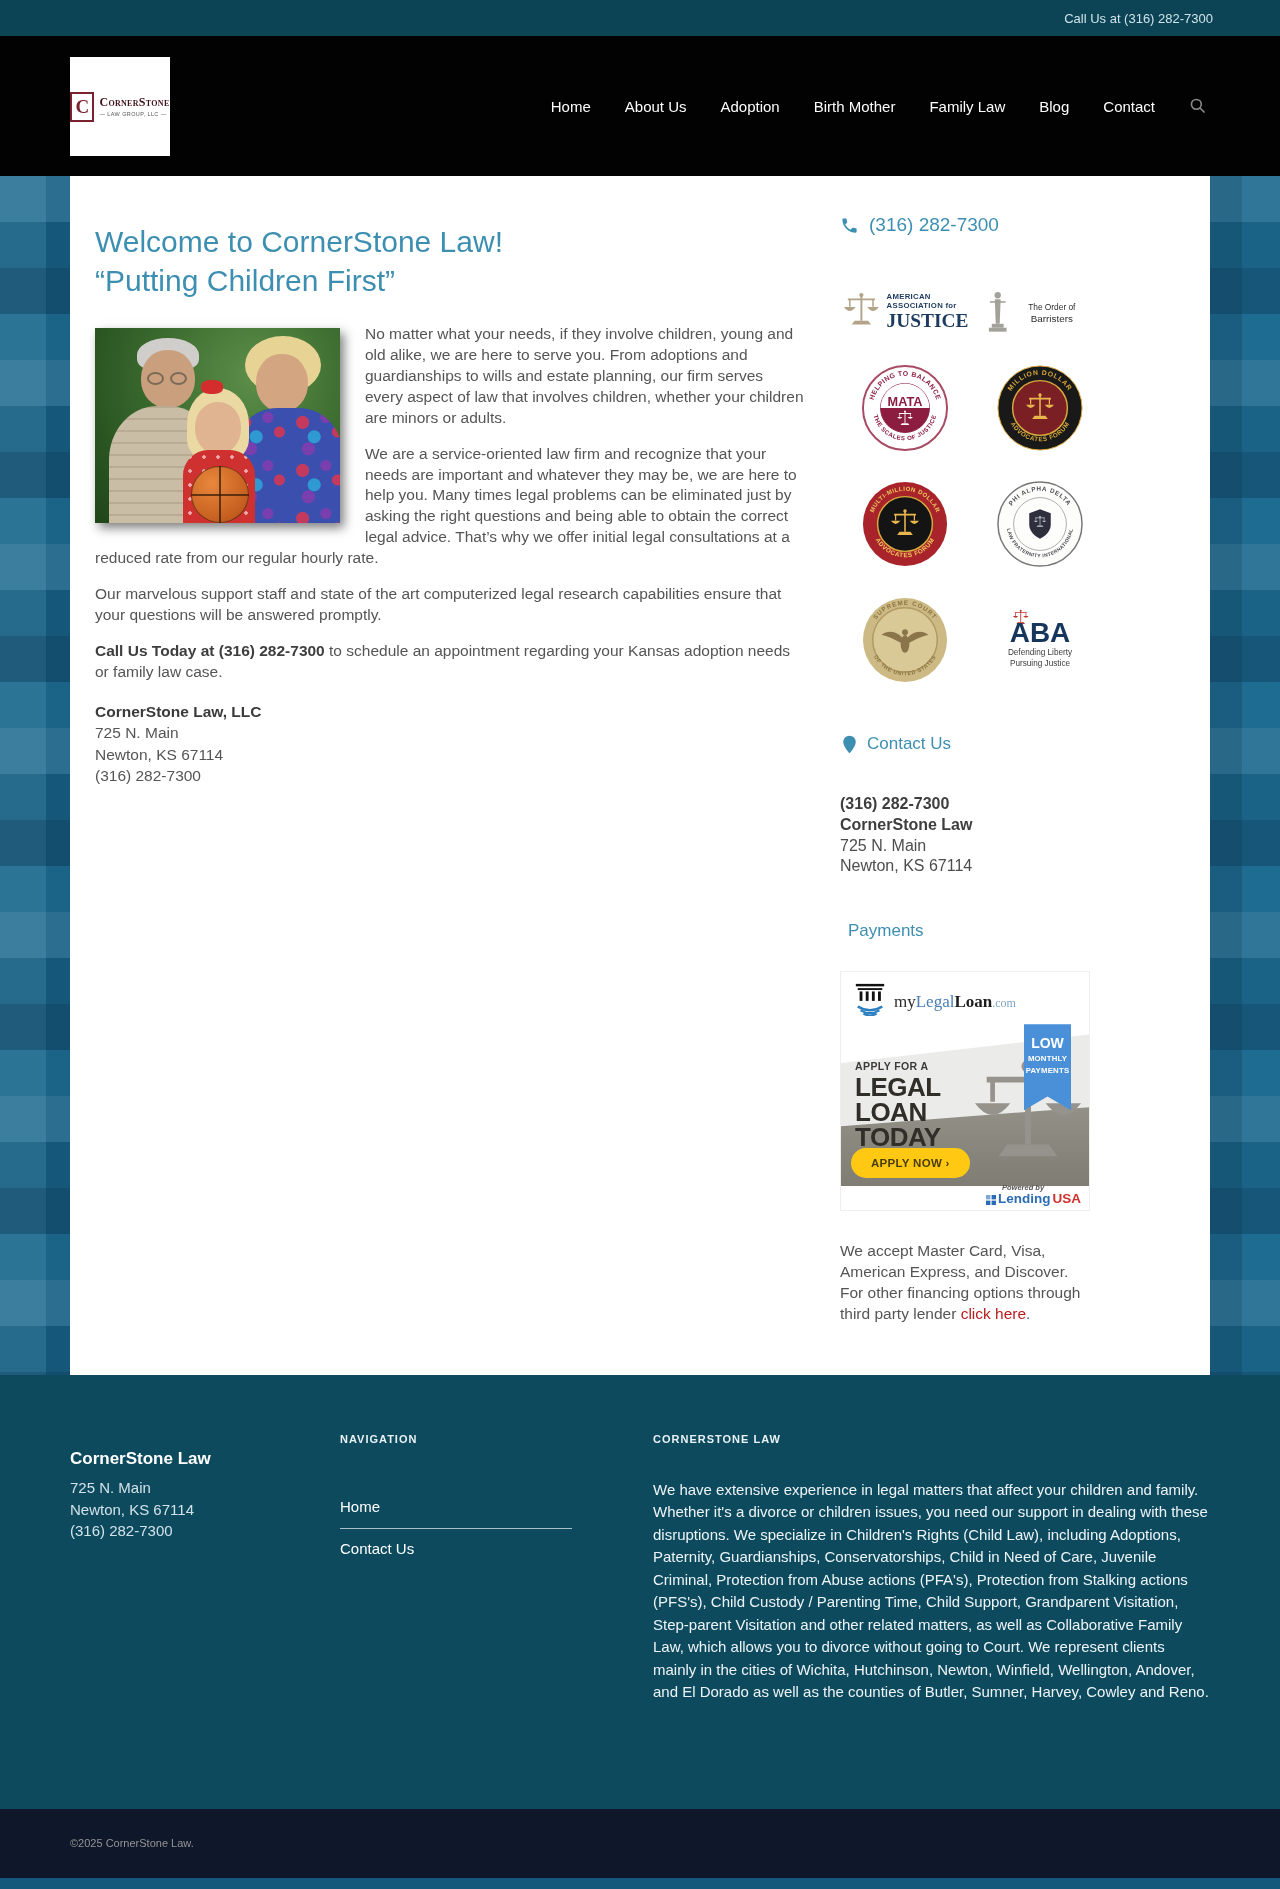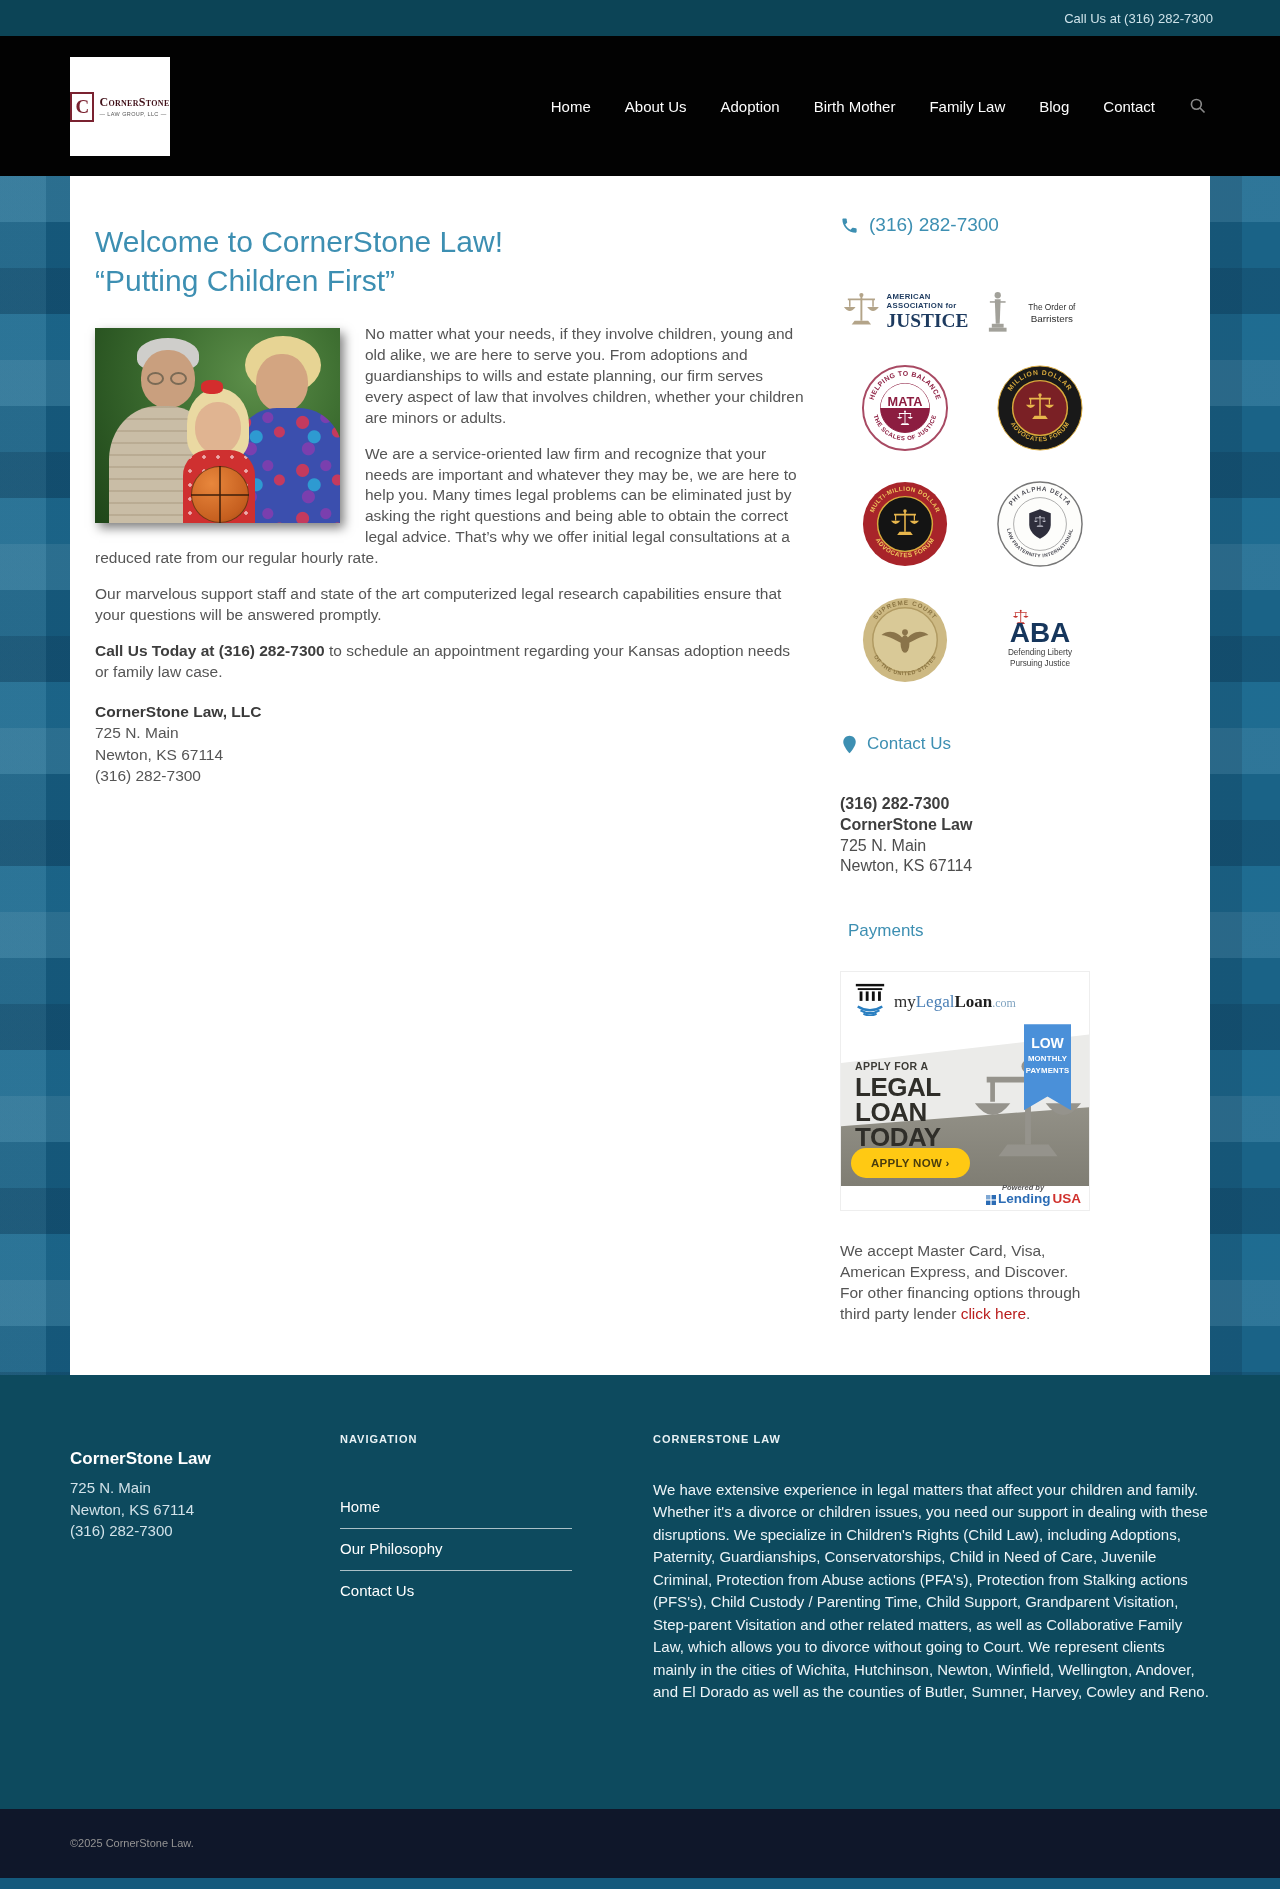--- a/index.html
+++ b/index.html
@@ -387,21 +387,20 @@
   <div class="f-col1">
     <div class="f-title">CornerStone Law</div>
     <div class="f-line">725 N. Main</div>
     <div class="f-line">Newton, KS 67114</div>
     <div class="f-line">(316) 282-7300</div>
   </div>
   <div class="f-col2">
     <div class="f-head">NAVIGATION</div>
     <div class="f-nav">
       <a href="#">Home</a>
-      <a href="#">Our Philosophy</a>
       <a href="#">Contact Us</a>
     </div>
   </div>
   <div class="f-col3">
     <div class="f-head">CORNERSTONE LAW</div>
     <div class="f-about">We have extensive experience in legal matters that affect your children and family. Whether it's a divorce or children issues, you need our support in dealing with these disruptions. We specialize in Children's Rights (Child Law), including Adoptions, Paternity, Guardianships, Conservatorships, Child in Need of Care, Juvenile Criminal, Protection from Abuse actions (PFA's), Protection from Stalking actions (PFS's), Child Custody / Parenting Time, Child Support, Grandparent Visitation, Step-parent Visitation and other related matters, as well as Collaborative Family Law, which allows you to divorce without going to Court. We represent clients mainly in the cities of Wichita, Hutchinson, Newton, Winfield, Wellington, Andover, and El Dorado as well as the counties of Butler, Sumner, Harvey, Cowley and Reno.</div>
   </div>
 </div>
 
 <div class="bottombar">

